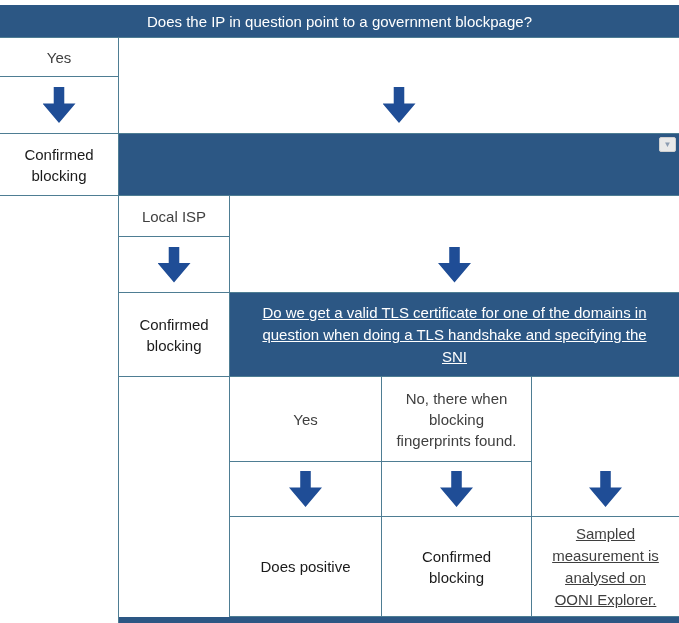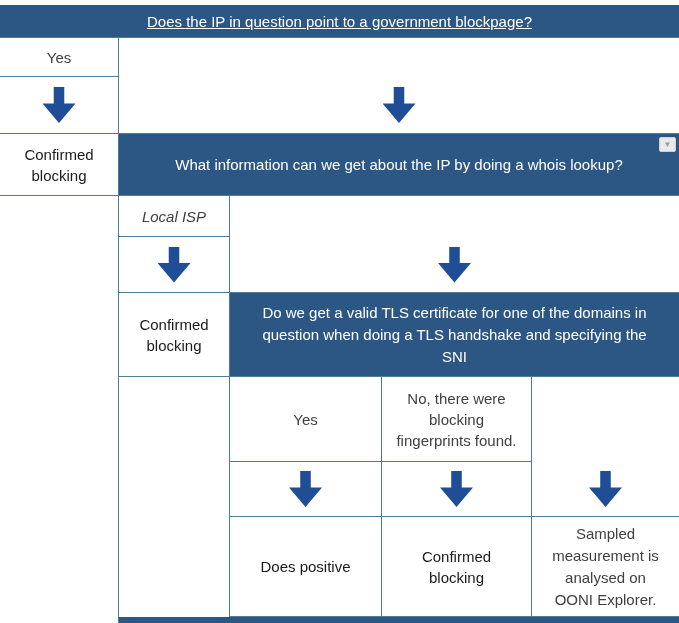--- a/index.html
+++ b/index.html
@@ -34,26 +34,26 @@
     text-align:center;
     border:0 solid var(--border-color);
     line-height:21px;
     padding:2px 6px;
   }
   .br{border-right-width:1px;}
   .bb{border-bottom-width:1px;}
   .dark{background:var(--header-bg);color:#ffffff;padding:2px 10px;}
   .bold{font-weight:normal;color:var(--bold-text);}
   .pre{white-space:pre-line;}
-  .lh22{line-height:22px;}
+  .lh22{line-height:22px;text-decoration:underline;}
   
   .c1{grid-column:1;} .c2{grid-column:2;} .c3{grid-column:3;} .c4{grid-column:4;} .c5{grid-column:5;}
   .span2-5{grid-column:2 / 6;}
   .span3-5{grid-column:3 / 6;}
-  .r1{grid-row:1;text-decoration:underline;} .r2{grid-row:2;} .r3{grid-row:3;} .r4{grid-row:4;} .r5{grid-row:5;font-style:italic;}
+  .r1{grid-row:1;} .r2{grid-row:2;} .r3{grid-row:3;} .r4{grid-row:4;} .r5{grid-row:5;}
   .r6{grid-row:6;} .r7{grid-row:7;} .r8{grid-row:8;} .r9{grid-row:9;} .r10{grid-row:10;} .r11{grid-row:11;}
   .rspan5-11{grid-row:5 / 12;}
   .rspan8-11{grid-row:8 / 12;}
   
   .arrow{
     width:33px;height:36px;
     background:var(--arrow-color);
     clip-path:polygon(34% 0,66% 0,66% 46%,100% 46%,50% 100%,0 46%,34% 46%);
   }
   
@@ -83,21 +83,20 @@
     <div class="cell br bb c1 r3">
       <div class="arrow"></div>
     </div>
     <div class="cell bb span2-5 r3">
       <div class="arrow"></div>
     </div>
 
     <div class="cell br bb bold pre c1 r4">Confirmed
 blocking</div>
     <div class="cell dark bb rel span2-5 r4">
-      <span>What information can we get about the IP by doing a whois lookup?</span>
       <span class="dd-icon">▼</span>
     </div>
 
     <div class="cell br c1 rspan5-11"></div>
 
     <div class="cell br bb c2 r5">Local ISP</div>
 
     <div class="cell br bb c2 r6">
       <div class="arrow"></div>
     </div>
@@ -107,21 +106,21 @@
 
     <div class="cell br bb bold pre c2 r7">Confirmed
 blocking</div>
     <div class="cell dark bb pre lh22 span3-5 r7">Do we get a valid TLS certificate for one of the domains in
 question when doing a TLS handshake and specifying the
 SNI</div>
 
     <div class="cell br c2 rspan8-11"></div>
 
     <div class="cell br bb c3 r8">Yes</div>
-    <div class="cell br bb pre c4 r8">No, there were
+    <div class="cell br bb pre c4 r8">No, there when
 blocking
 fingerprints found.</div>
 
     <div class="cell br bb c3 r9">
       <div class="arrow"></div>
     </div>
     <div class="cell br bb c4 r9">
       <div class="arrow"></div>
     </div>
     <div class="cell bb c5 r9">

